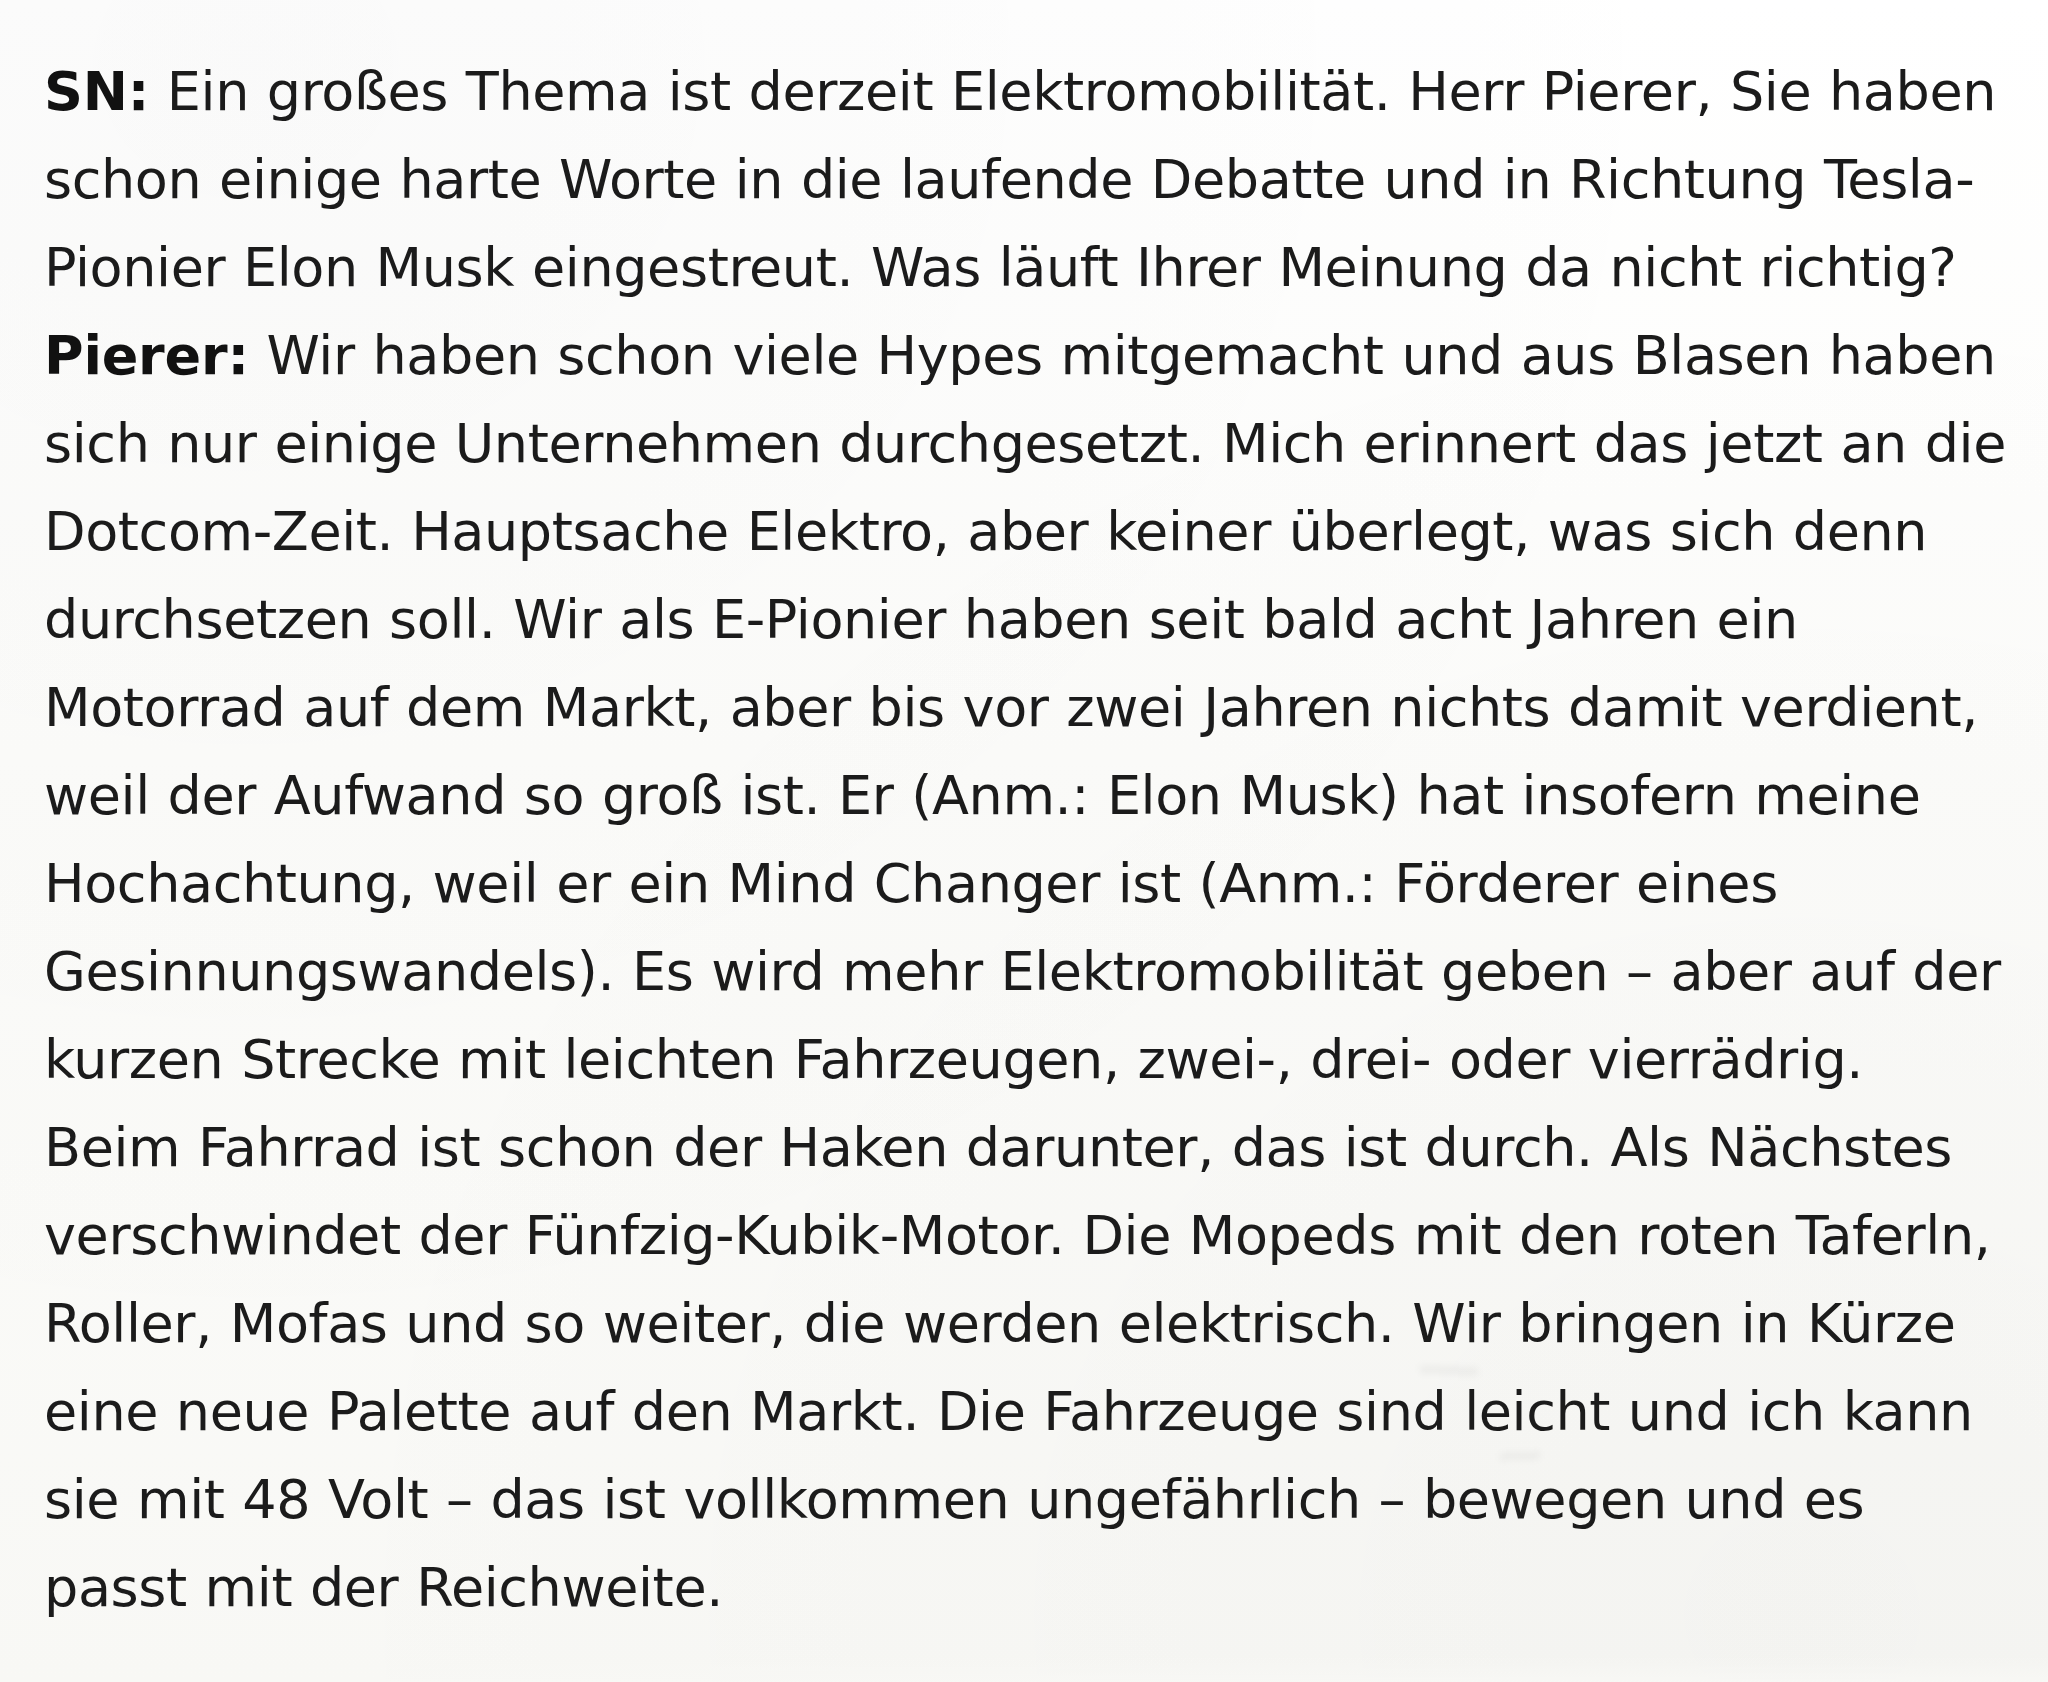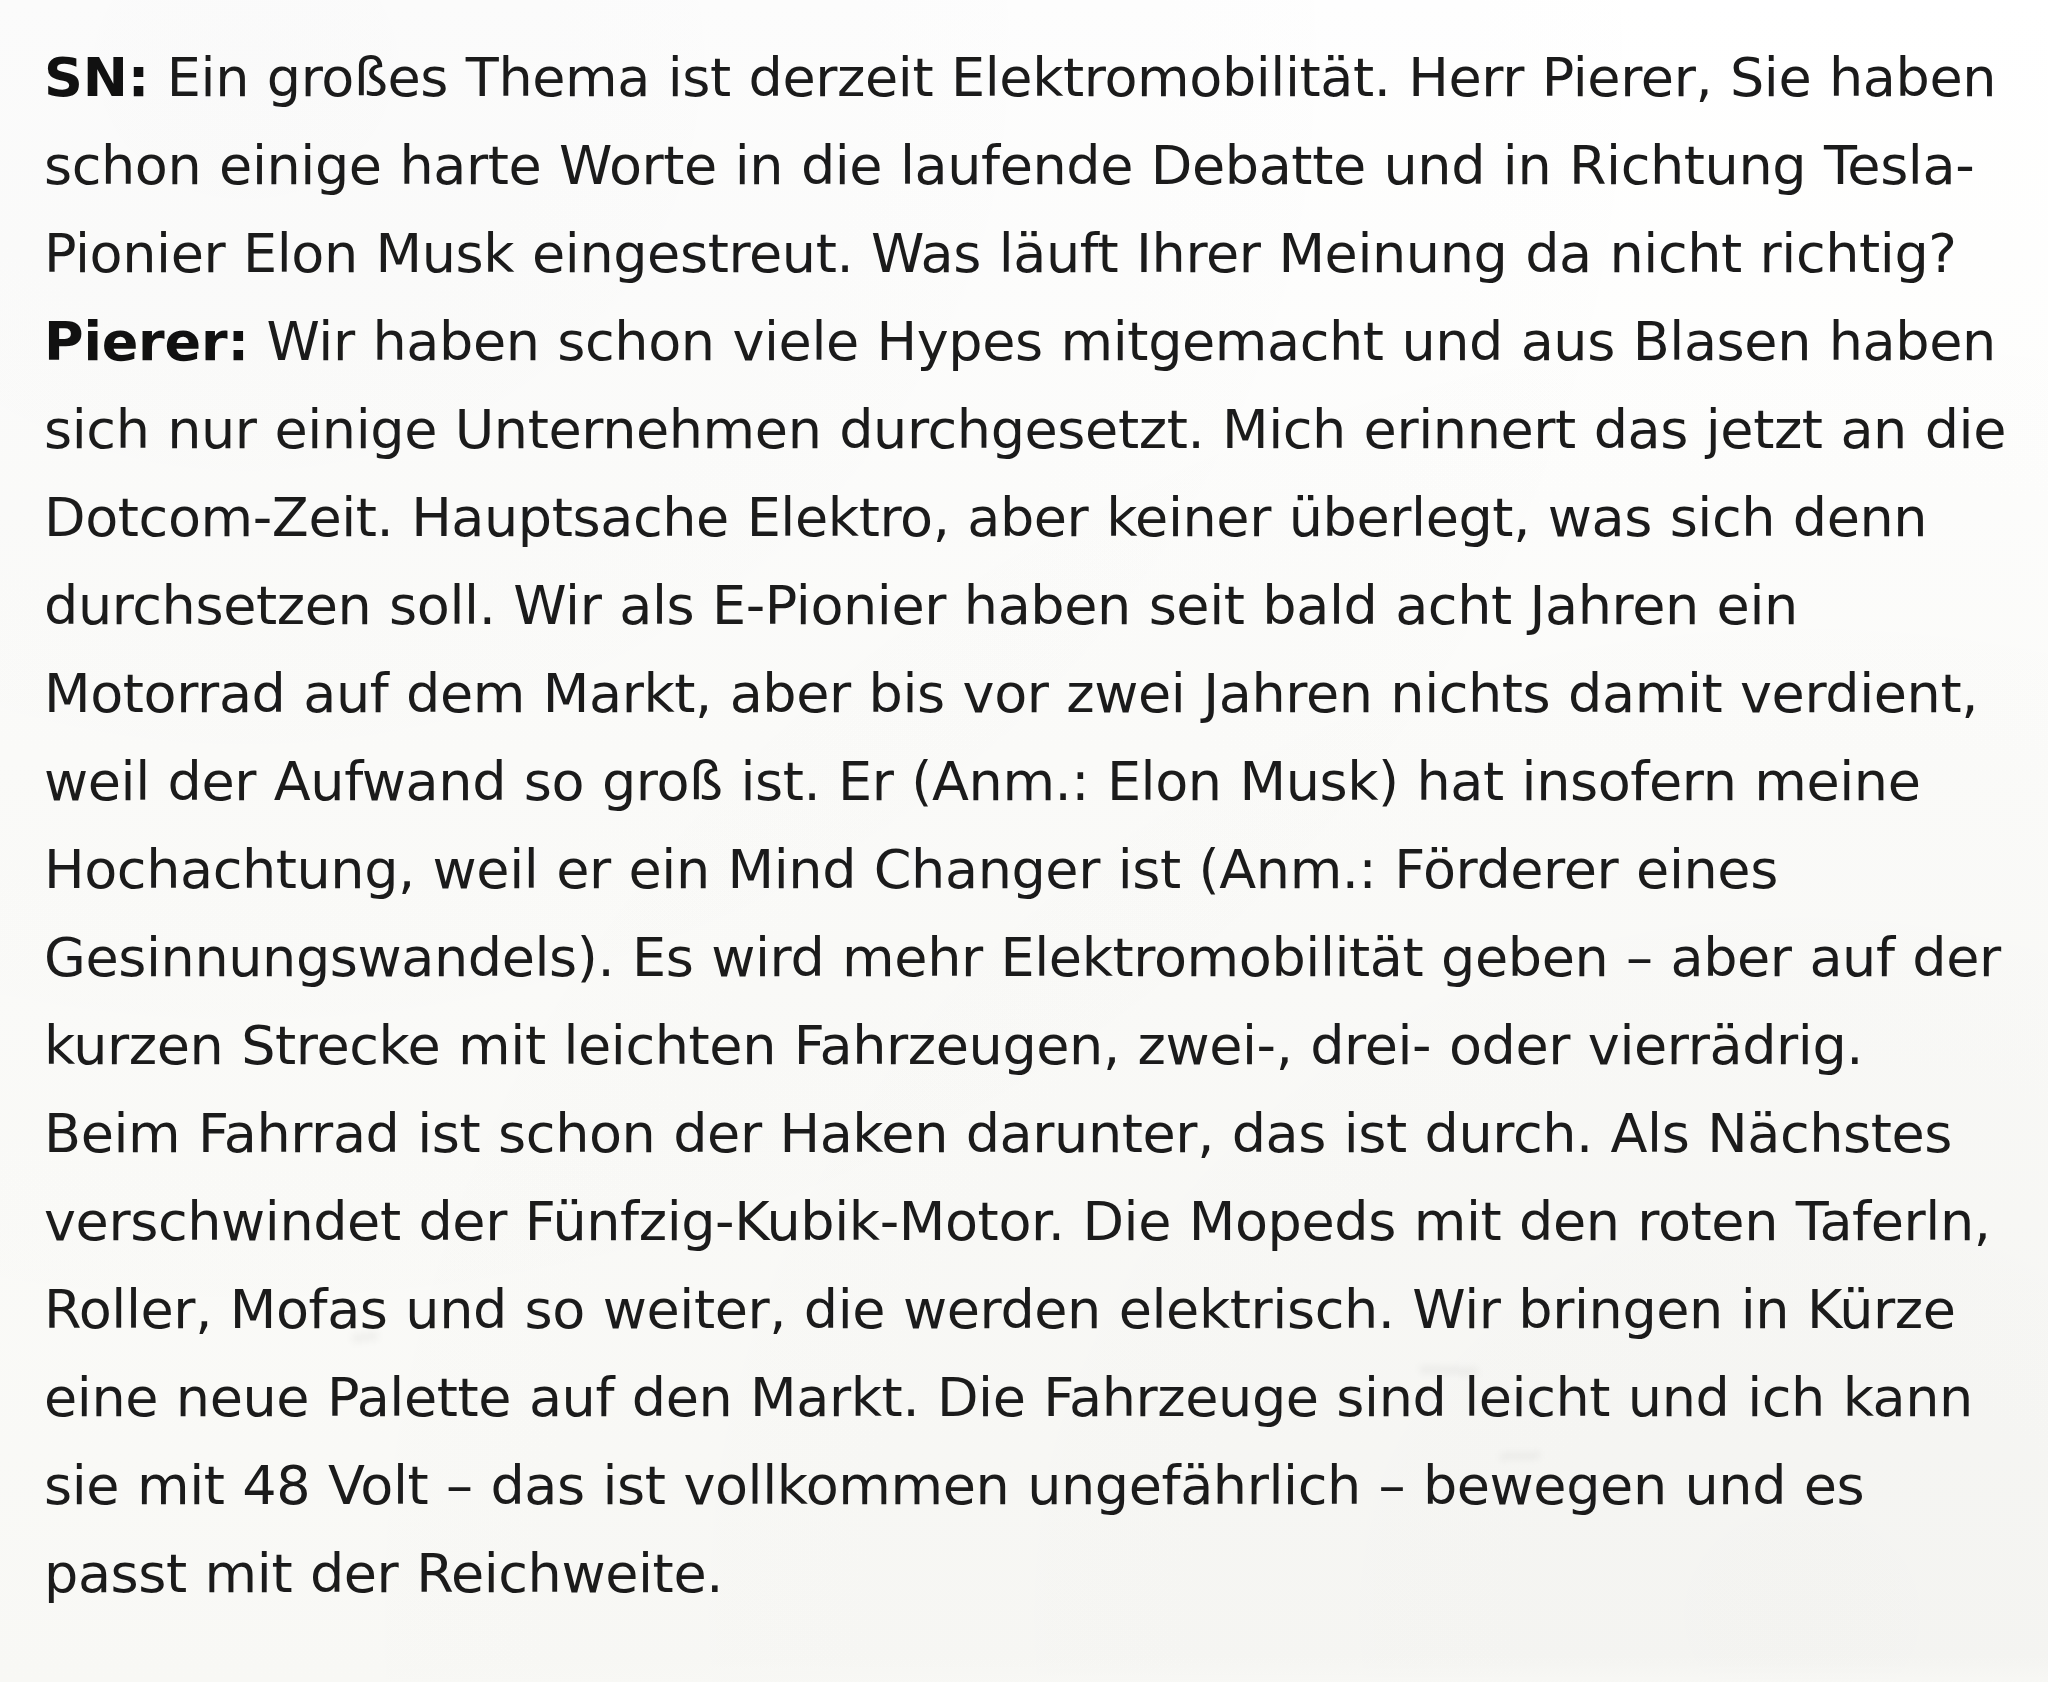--- a/index.html
+++ b/index.html
@@ -12,21 +12,21 @@
     background: #ffffff;
     font-family: "DejaVu Sans", sans-serif;
     overflow: hidden;
   }
   .page {
     position: relative;
     width: 2048px;
     height: 1682px;
     background: #fdfdfb;
     box-sizing: border-box;
-    padding: 34px 36px 0 44px;
+    padding: 48px 36px 0 44px;
   }
   
   .page::before {
     content: "";
     position: absolute;
     inset: 0;
     background:
       radial-gradient(ellipse at 12% 4%, rgba(0,0,0,0.018), rgba(0,0,0,0) 60%),
       radial-gradient(ellipse at 88% 96%, rgba(0,0,0,0.02), rgba(0,0,0,0) 62%),
       linear-gradient(180deg, #ffffff 0%, #fcfcfa 45%, #f8f8f5 100%);

